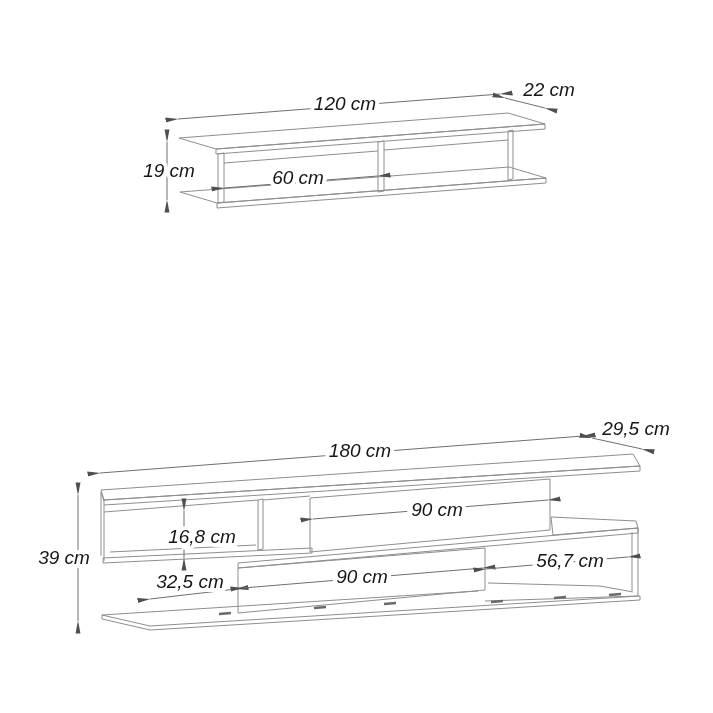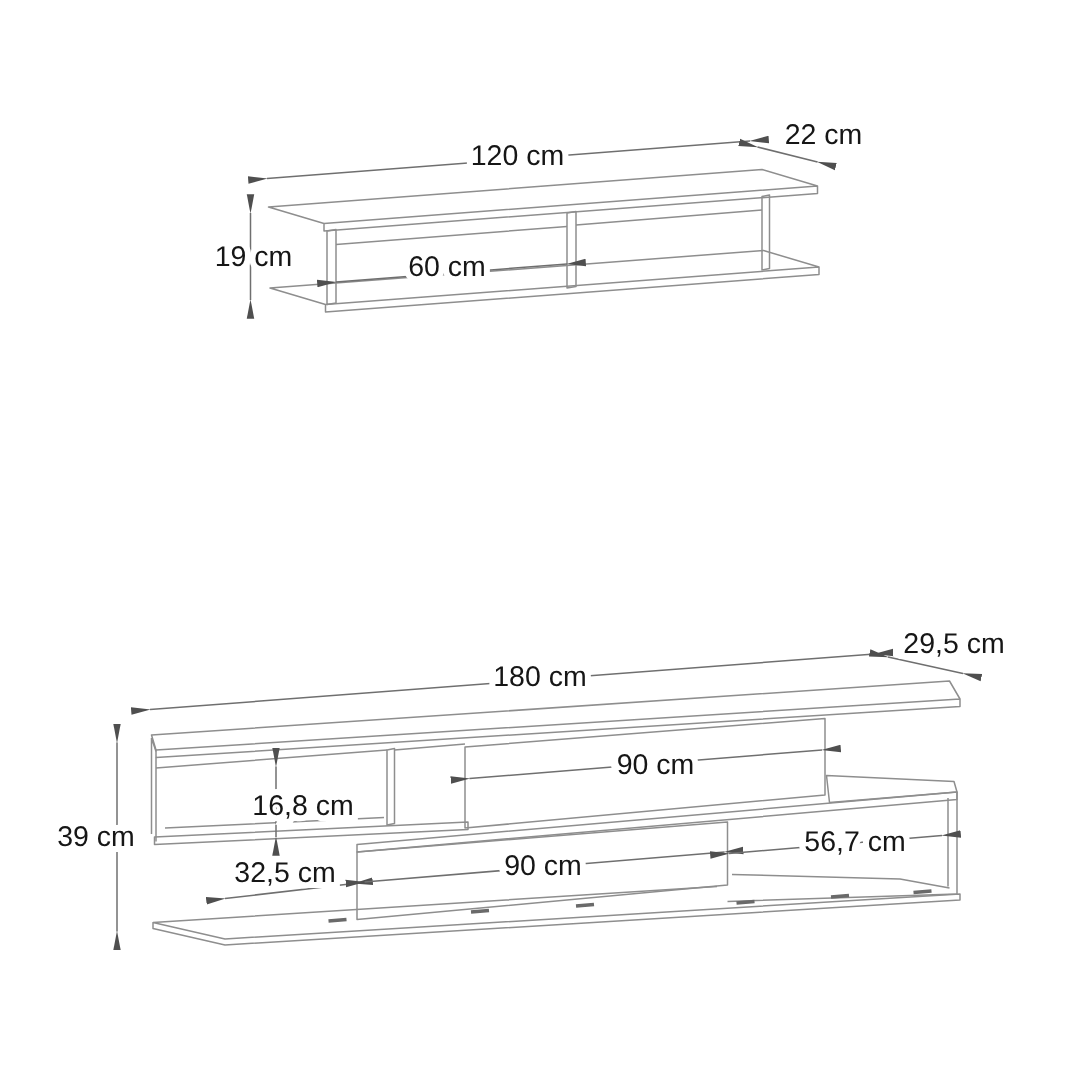--- a/index.html
+++ b/index.html
@@ -6,20 +6,21 @@
     --bg:#ffffff;
     --line:#8e8e8e;
     --dim:#6f6f6f;
     --arrow:#4f4f4f;
     --text:#161616;
   }
   html,body{margin:0;padding:0;background:var(--bg);}
   .canvas{
     width:713px;height:713px;position:relative;background:var(--bg);
     font-family:"Liberation Sans", sans-serif;
+    font-style:italic;
   }
   svg{display:block;}
   .furn{stroke:var(--line);stroke-width:1;fill:none;stroke-linejoin:round;}
   .dimline{stroke:var(--dim);stroke-width:1;fill:none;}
   .foot{stroke:#6a6a6a;stroke-width:2.4;}
   .dim-label{
     font-family:"Liberation Sans", sans-serif;
     font-size:19px;
     fill:var(--text);
     stroke:#ffffff;stroke-width:8px;paint-order:stroke;

